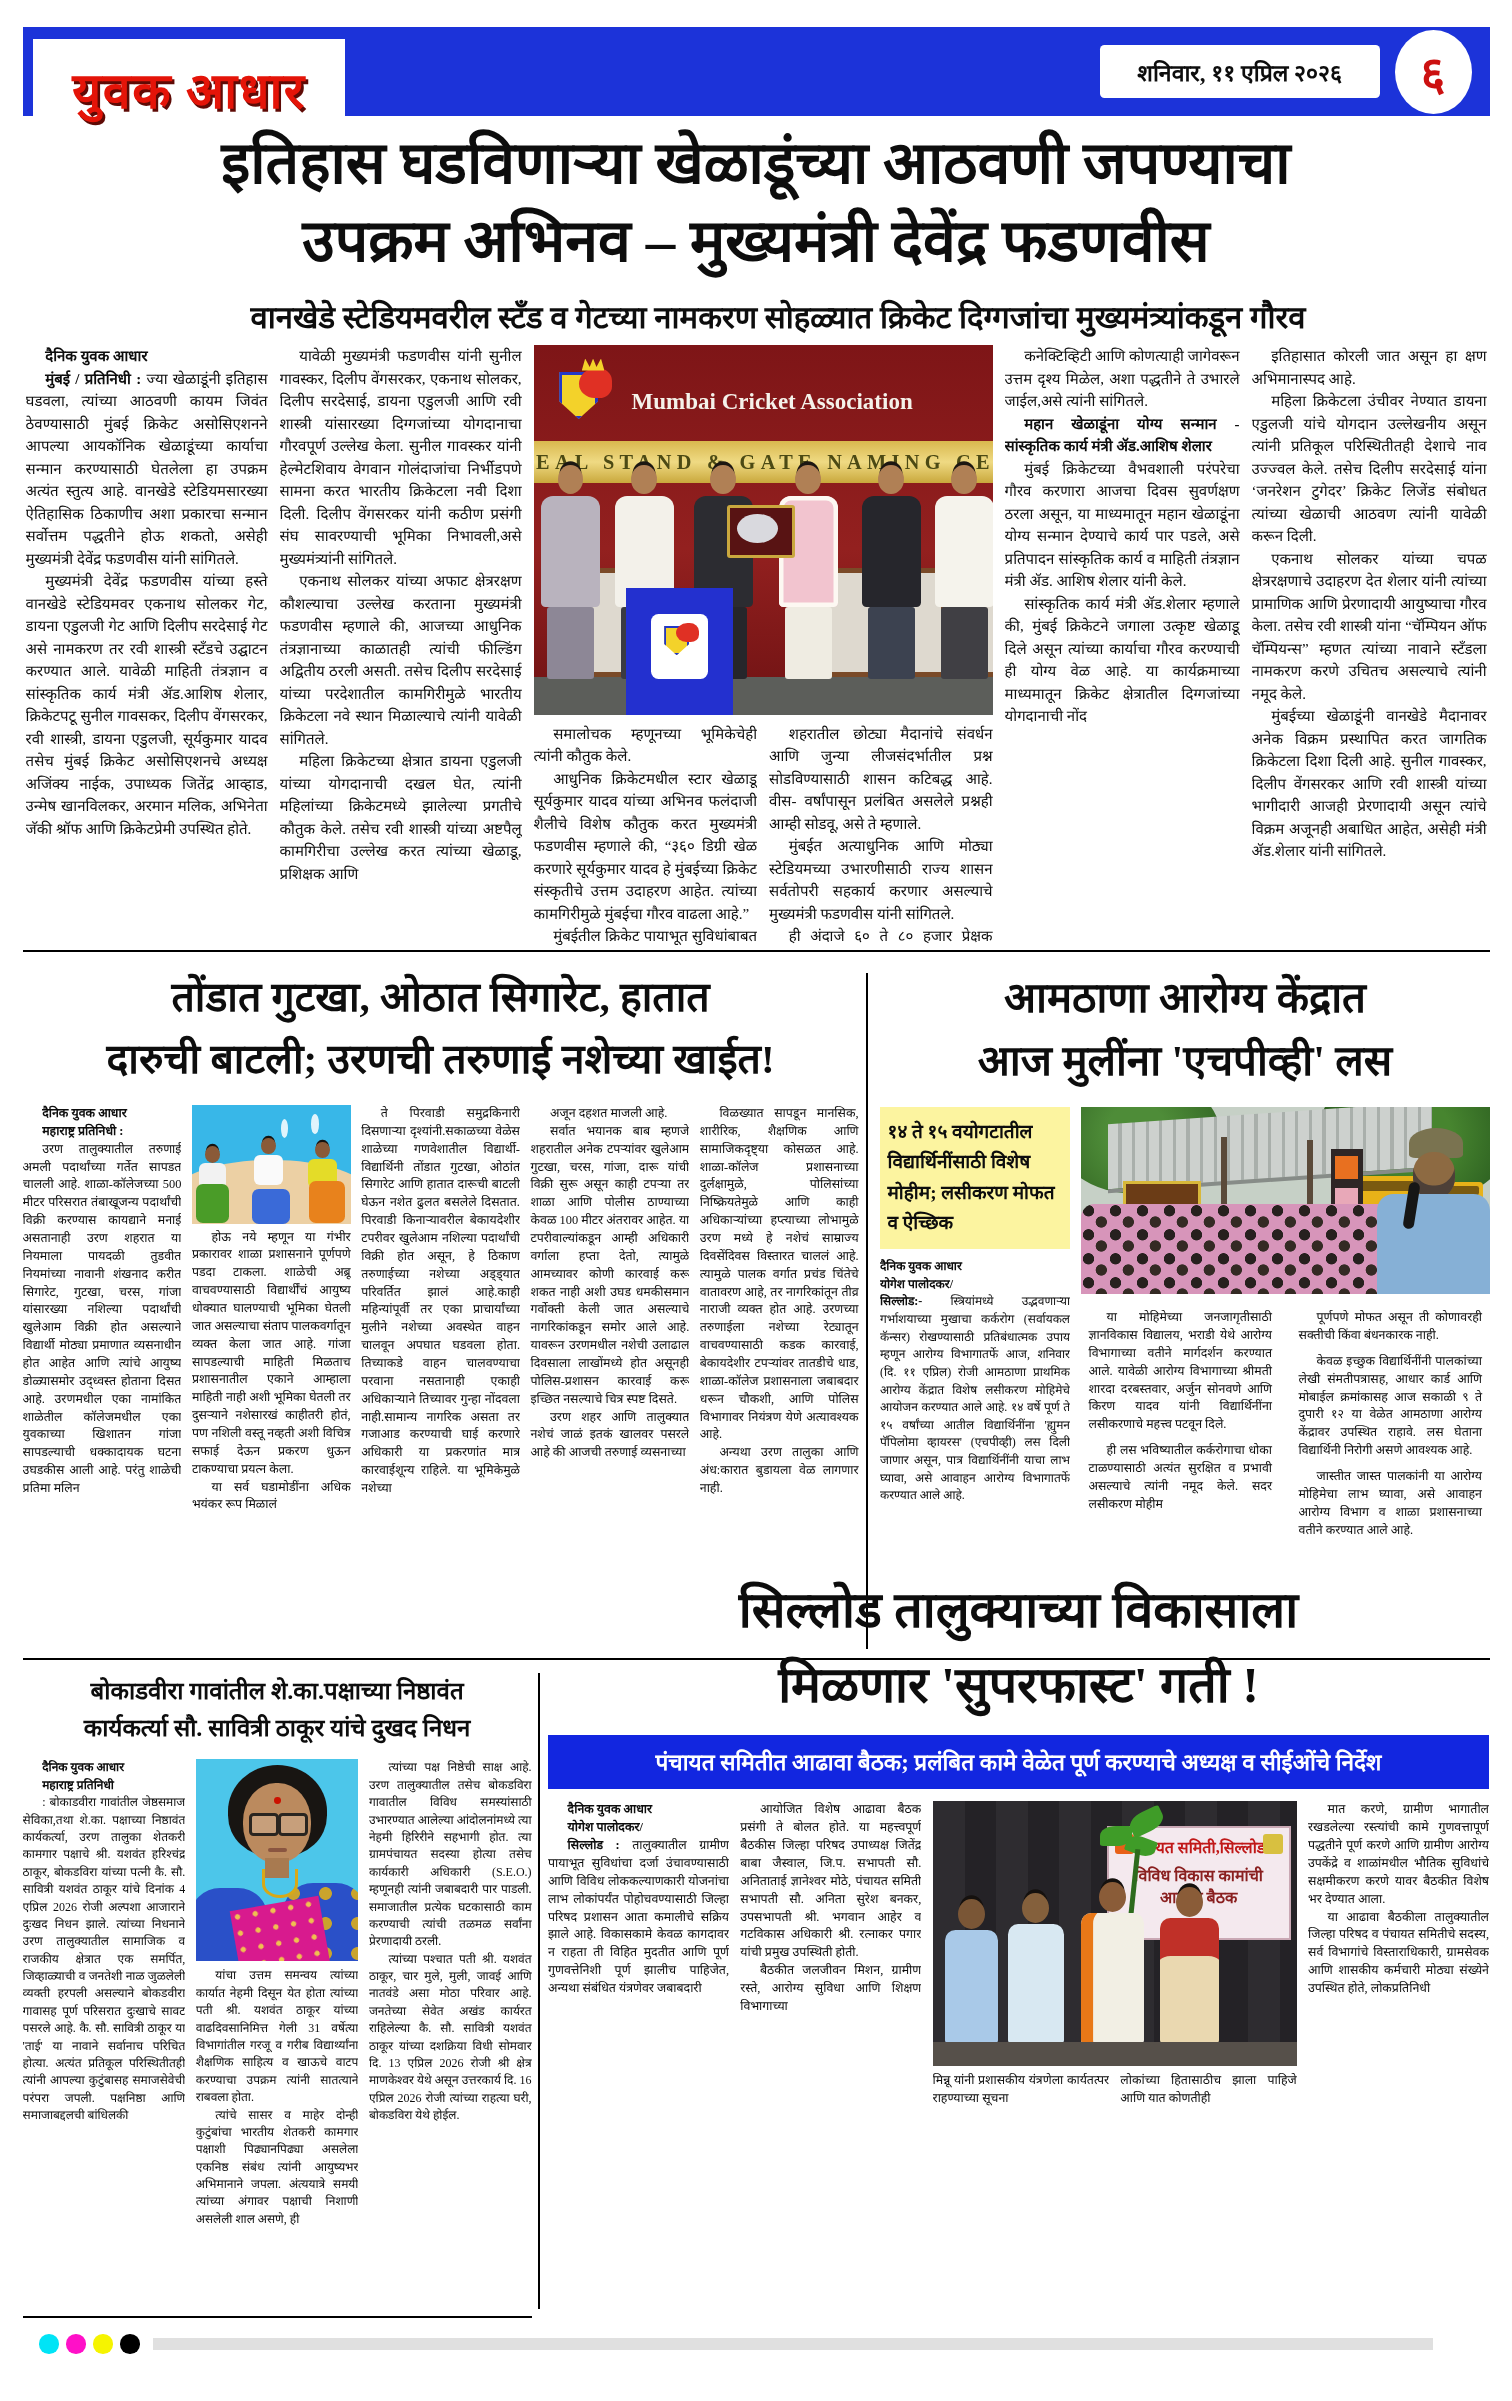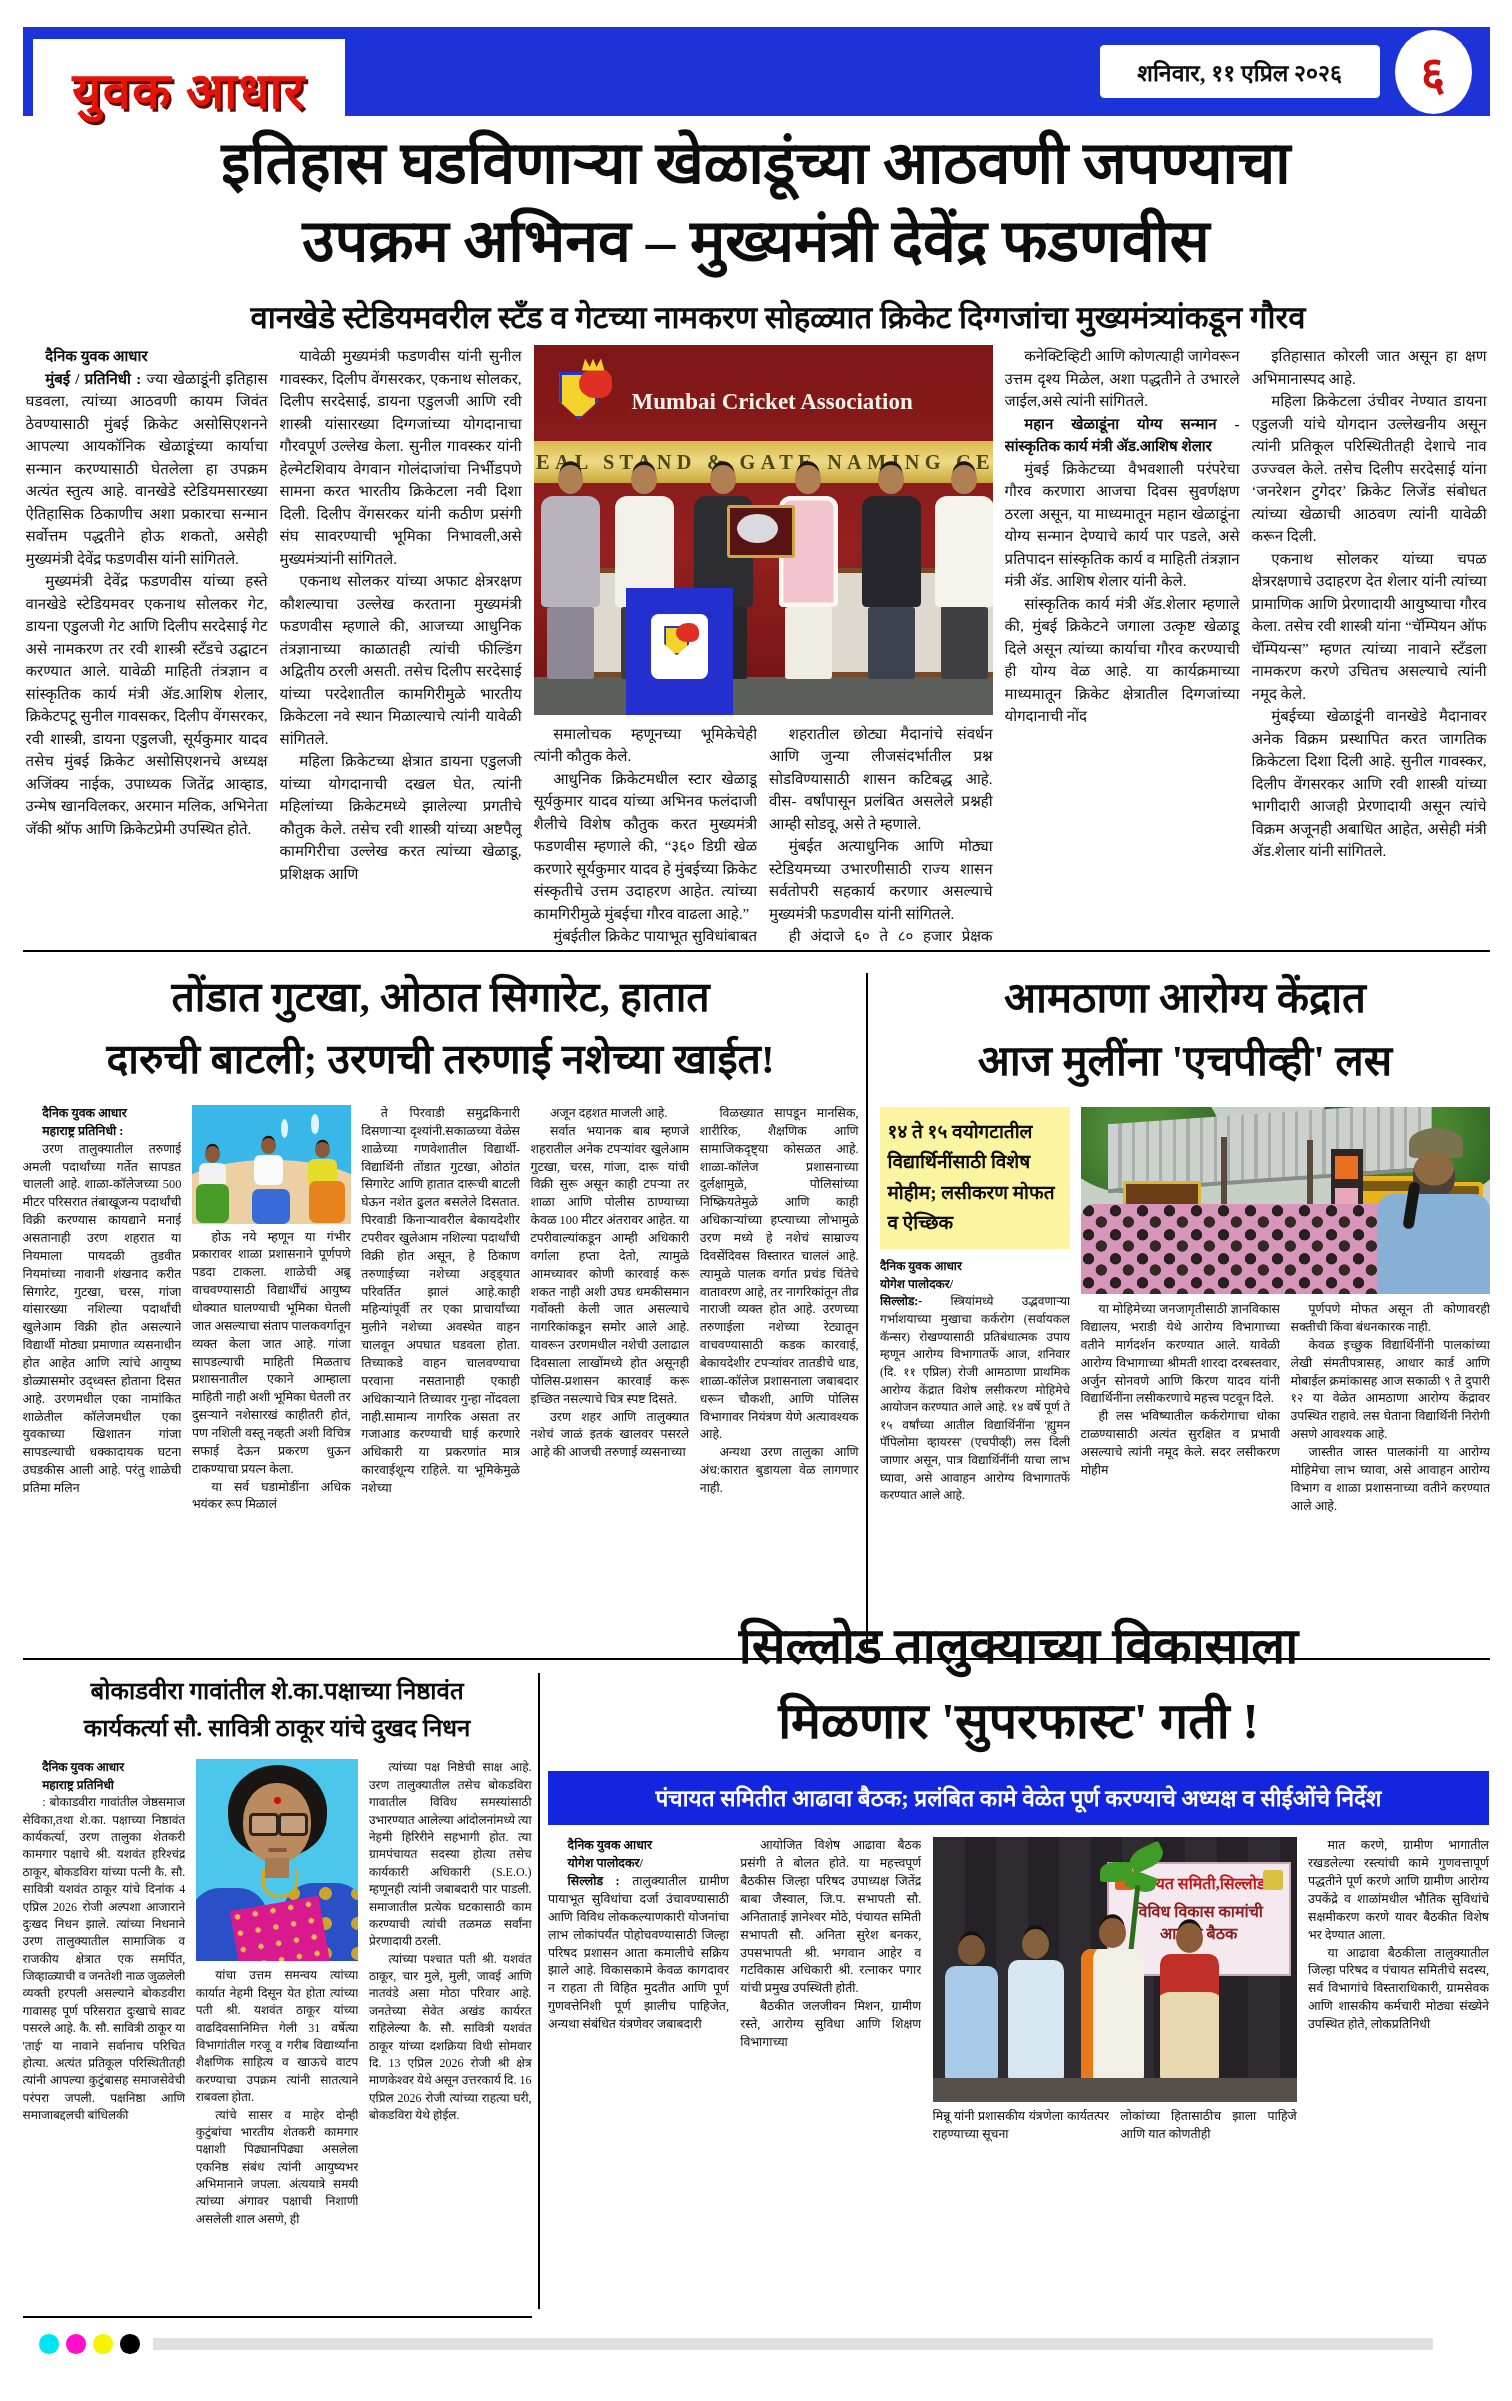--- a/index.html
+++ b/index.html
@@ -71,21 +71,21 @@
   .amthana{position:absolute;left:880px;top:967px;width:610px;}
   .amthana h2{text-align:center;font-size:42px;font-weight:bold;line-height:1.5;margin:0;}
   .am-body{display:flex;gap:10.5px;margin-top:13.6px;height:544px;}
   .am-c1{flex:0 0 190px;overflow:hidden;font-size:12px;line-height:1.47;}
   .am-c1 p{margin:0;text-indent:0;text-align:justify;}
   .yellowbox{background:#fcf4a0;padding:10.5px 7.5px;font-size:19px;font-weight:bold;line-height:1.6;margin-bottom:9px;}
   .am-byl{font-weight:bold;margin:0;}
   .am-right{flex:1;display:flex;flex-direction:column;overflow:hidden;}
   .am-cols{display:flex;gap:10.5px;margin-top:7.5px;flex:1;overflow:hidden;}
   .am-cols .acol{flex:1;overflow:hidden;font-size:12.4px;line-height:1.44;}
-  .acol p{margin:0;text-indent:18px;text-align:justify;}
+  .acol p{margin:8px;text-indent:18px;text-align:justify;}
   
   .photo3{height:187px;position:relative;overflow:hidden;background:#c6d0c6;}
   .p3-tree{position:absolute;border-radius:50%;}
   .p3-roof{position:absolute;left:27px;top:6px;width:324px;height:65px;transform:skewY(-4deg);
            background:repeating-linear-gradient(90deg,#cdd1ce 0 10.5px,#a9afab 10.5px 13.6px);border-bottom:4.5px solid #878c88;}
   .p3-board{position:absolute;left:42px;top:74px;width:72px;height:57px;background:#6b3c16;border:3px solid #d8b83a;}
   .p3-pole{position:absolute;width:6px;background:#5a4a3a;}
   .p3-bus{position:absolute;background:#e8b218;border-radius:3.8px;}
   .p3-bus i{position:absolute;left:6%;top:18%;width:88%;height:30%;background:#7a5a10;display:block;border-radius:2.3px;}
   .p3-banner{position:absolute;left:250px;top:42px;width:32px;height:101px;background:#2e2626;}
@@ -112,21 +112,21 @@
   .p4-bindi{position:absolute;left:78px;top:38px;width:6.8px;height:6.8px;background:#cc1100;border-radius:50%;}
   .p4-mouth{position:absolute;left:72px;top:89px;width:19.6px;height:3.8px;background:#8a5540;border-radius:2.3px;}
   .p4-neck{position:absolute;left:69px;top:99px;width:24px;height:19.6px;background:#a87a50;}
   .p4-chain{position:absolute;left:66px;top:110px;width:30px;height:25.6px;border:3px solid #d8a818;border-top:none;border-radius:0 0 50% 50%;}
   .p4-shL{position:absolute;left:-6px;bottom:-4.5px;width:78px;height:78px;background:#2a50c8;border-radius:30px 30px 0 0;}
   .p4-shR{position:absolute;right:-7.5px;bottom:-4.5px;width:83px;height:83px;background:#2a50c8;border-radius:30px 30px 0 0;
           background-image:radial-gradient(circle at 10.5px 10.5px,#caa42c 6px,rgba(0,0,0,0) 6.8px);background-size:32px 30px;}
   .p4-sari{position:absolute;left:39px;bottom:-10.5px;width:90px;height:69px;background:#d81a8e;transform:rotate(-10deg);
           background-image:radial-gradient(circle at 6.8px 6.8px,#f0c050 2.3px,rgba(0,0,0,0) 3px);background-size:18px 16.6px;}
   
-  .sillod{position:absolute;left:548px;top:1609px;width:941px;}
+  .sillod{position:absolute;left:548px;top:1573px;width:941px;}
   .sillod h3{font-size:50px;text-align:center;font-weight:bold;line-height:1.5;margin:0;}
   .bluebar{margin-top:12px;background:#1226e0;color:#ffffff;font-size:22.6px;font-weight:bold;text-align:center;padding:11.3px 4.5px;}
   .sl-body{display:flex;gap:11.3px;margin-top:12px;height:419px;}
   .slcol{overflow:hidden;font-size:12.4px;line-height:1.45;}
   .sl-c{flex:0 0 181px;}
   .sl-center{flex:1;display:flex;flex-direction:column;overflow:hidden;}
   .sl-under{display:flex;gap:11.3px;margin-top:6px;flex:1;overflow:hidden;}
   .sl-under div{flex:1;overflow:hidden;font-size:12.4px;line-height:1.45;text-align:justify;}
   .photo5{height:265px;position:relative;overflow:hidden;
           background:repeating-linear-gradient(90deg,#2e2c30 0 32px,#242226 32px 63px);}

